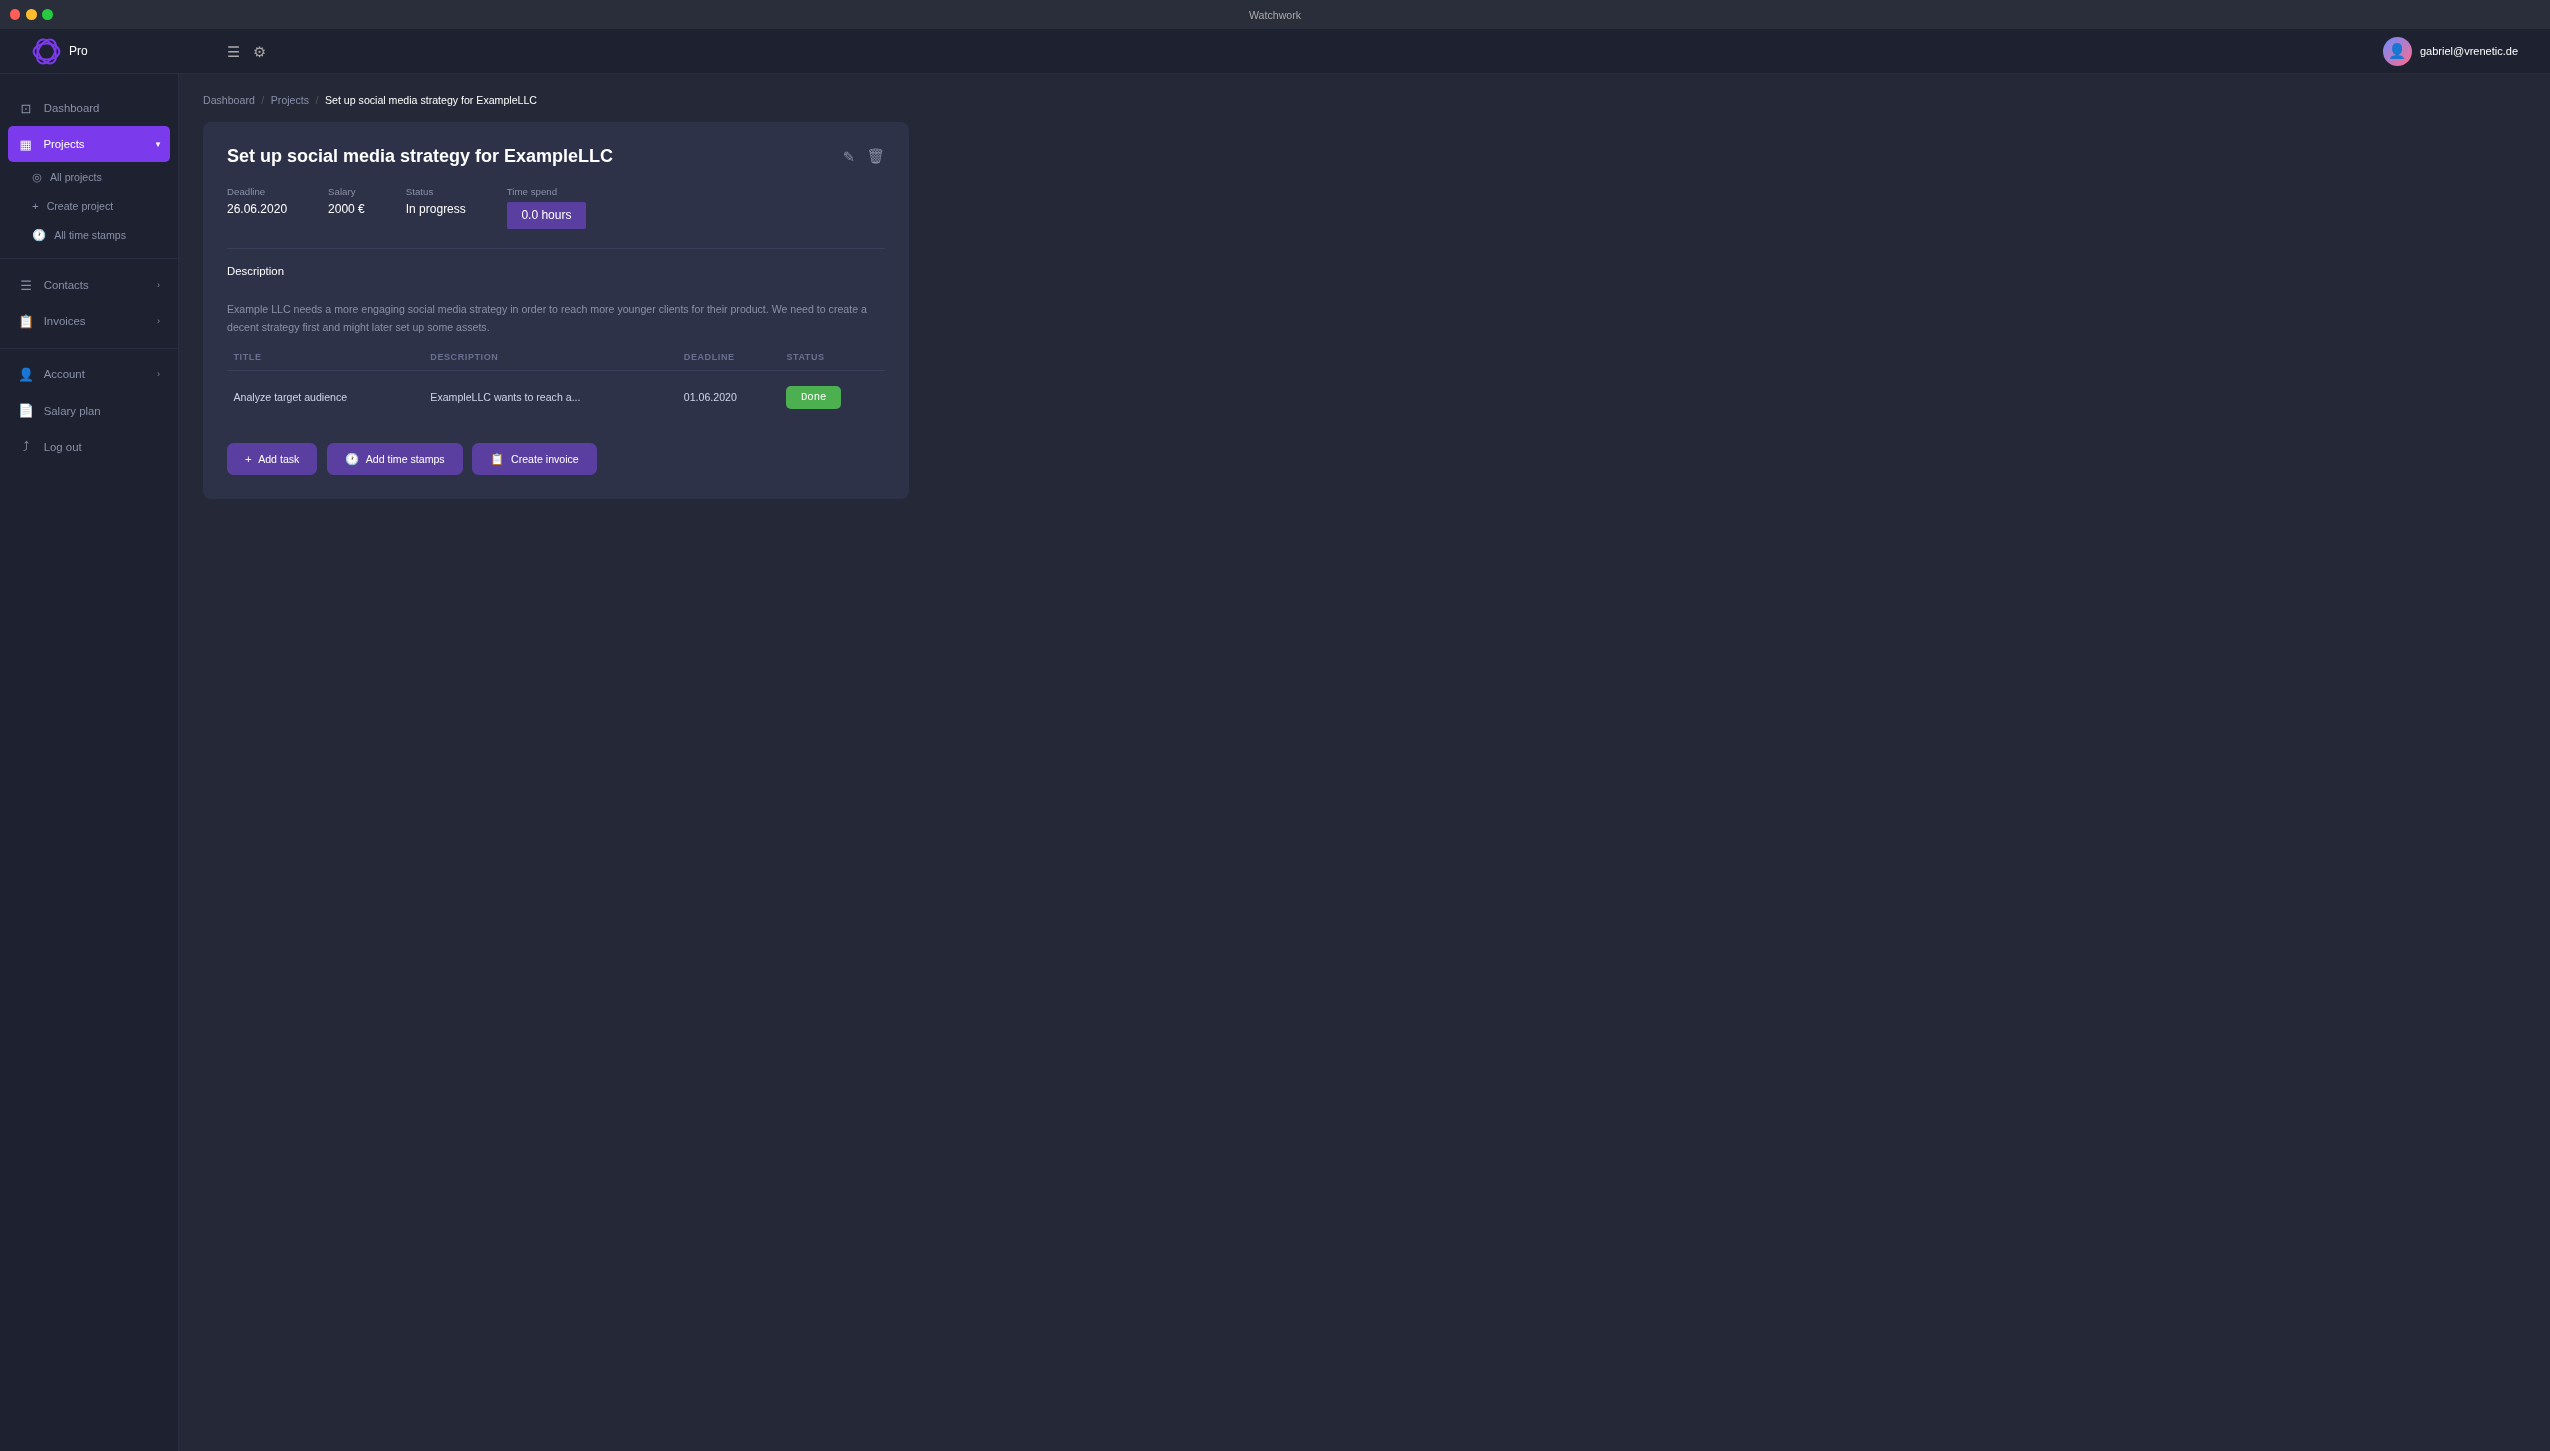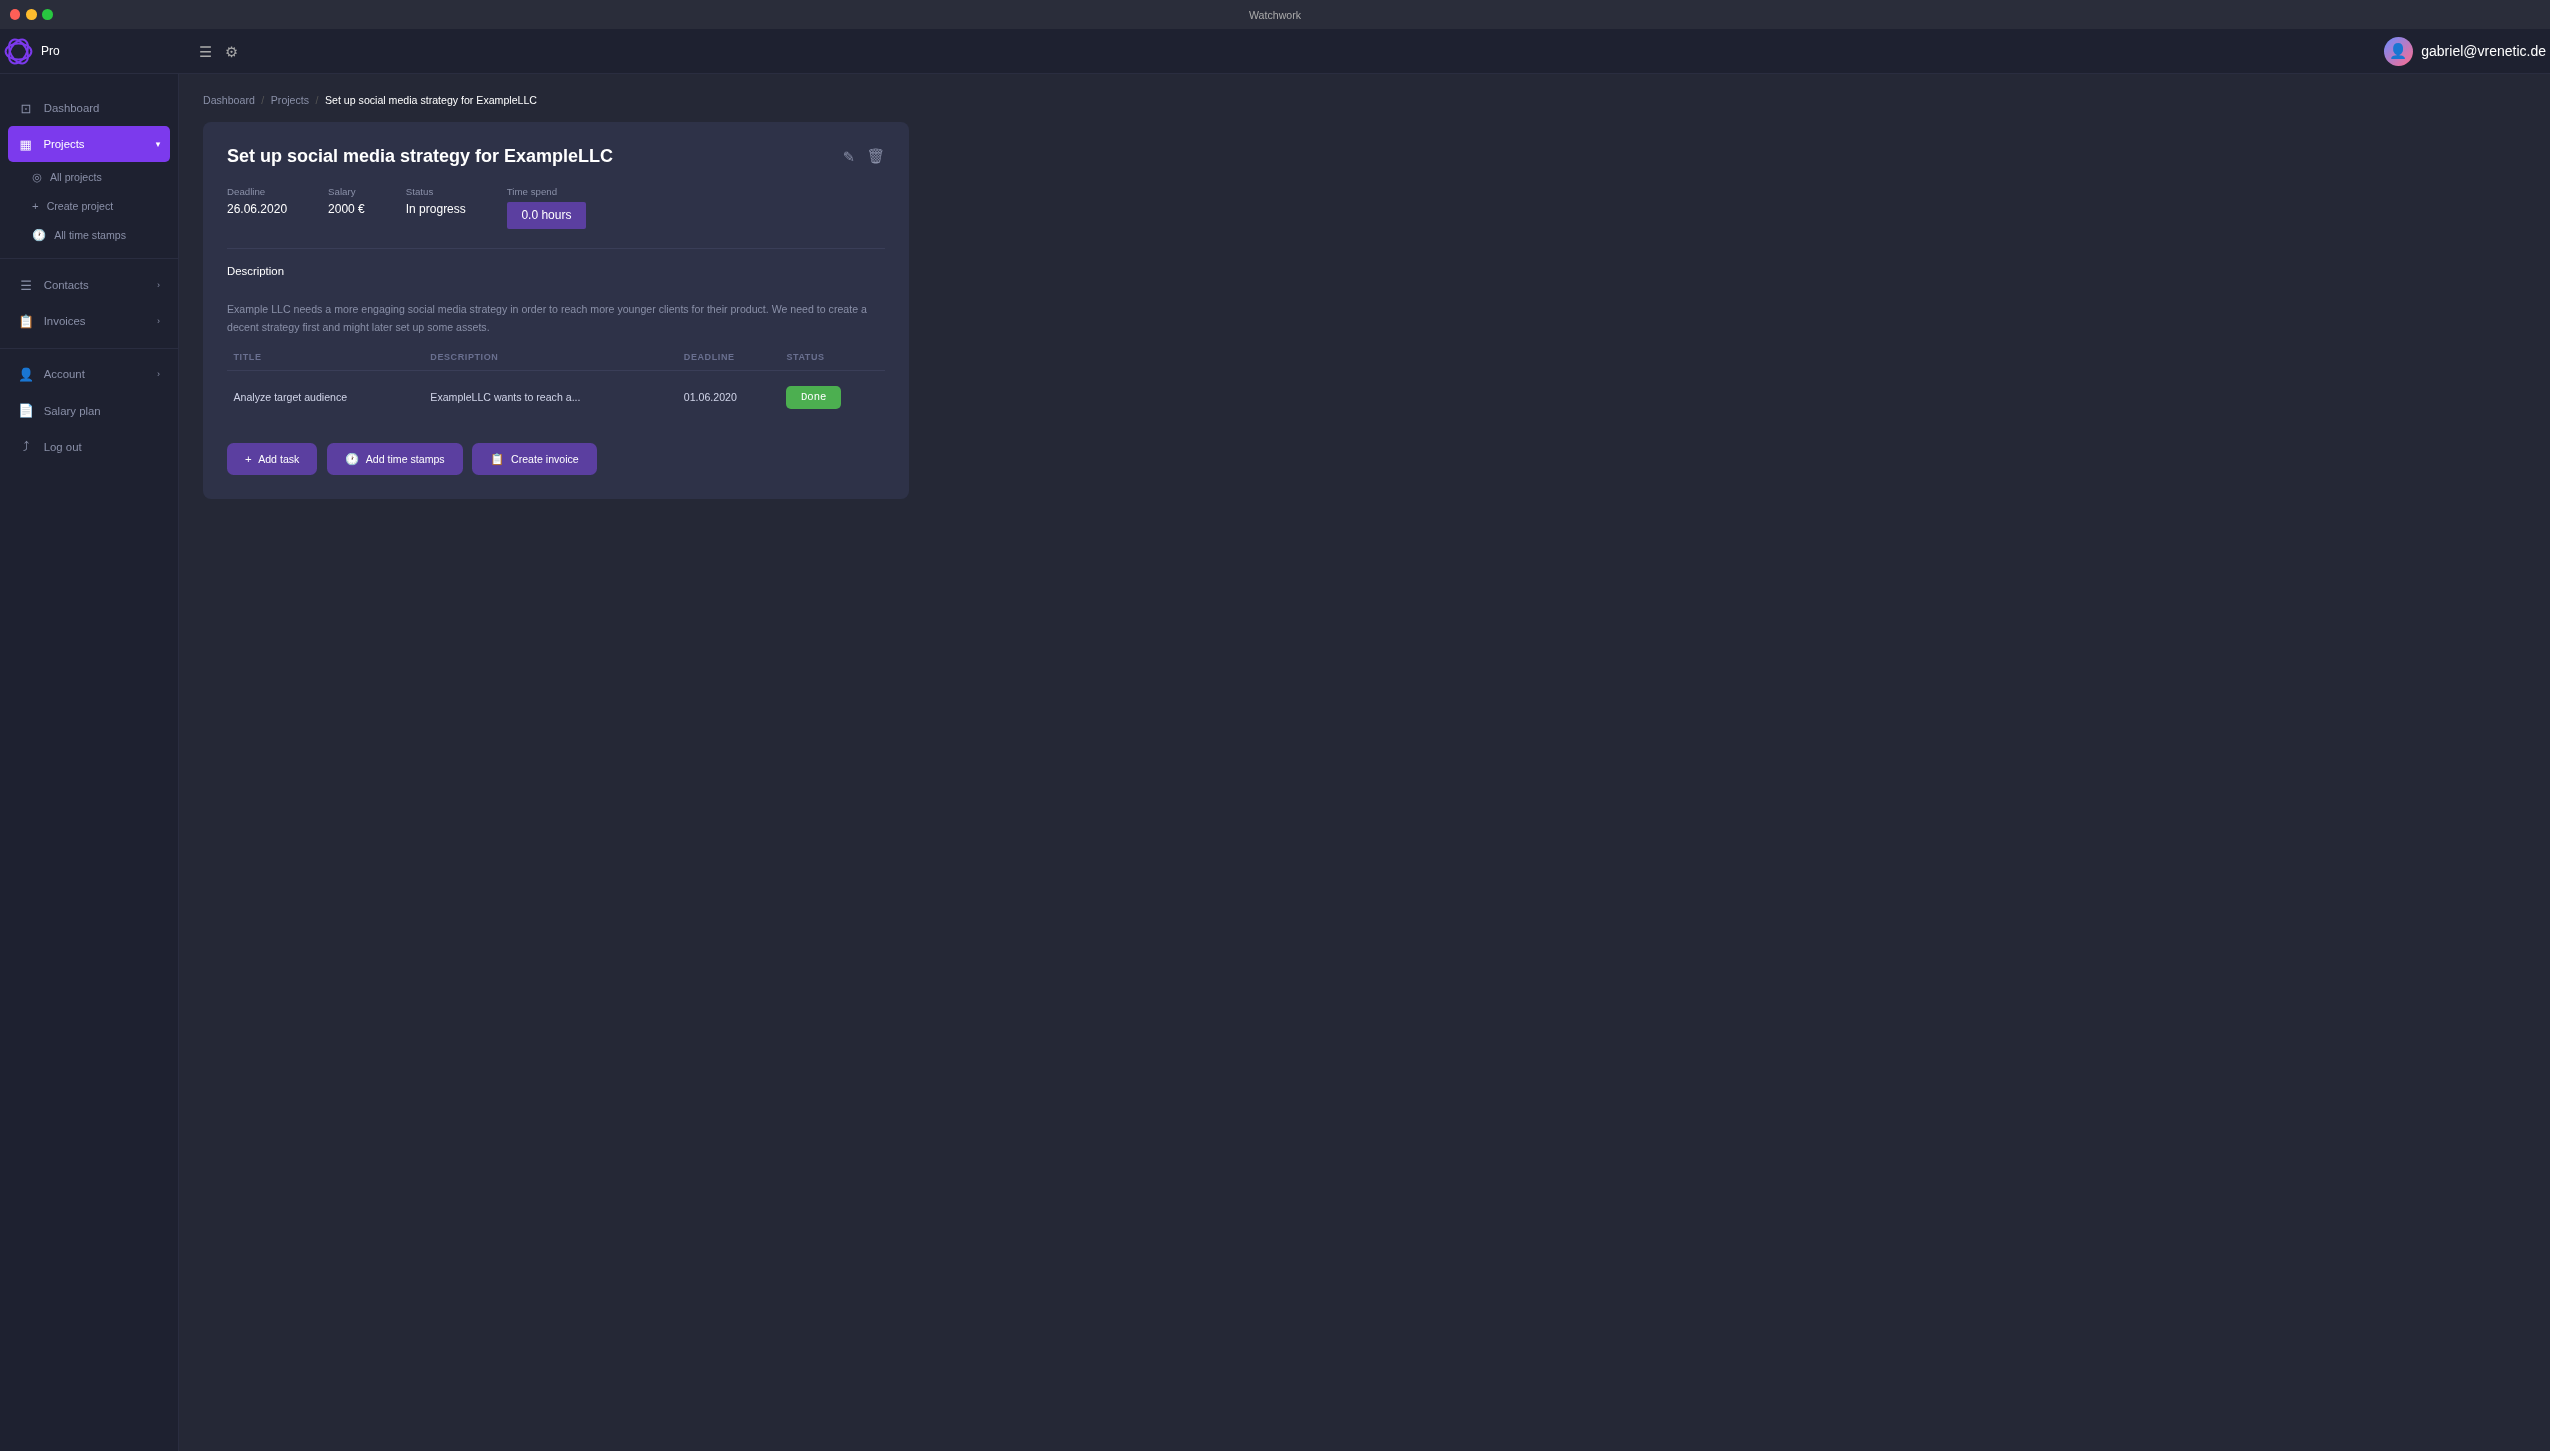--- a/index.html
+++ b/index.html
@@ -51,21 +51,21 @@
       flex: 1;
       overflow: hidden;
     }
 
     
     .header {
       background: #1e2130;
       height: 45px;
       display: flex;
       align-items: center;
-      padding: 0 4px;
+      padding: 0 32px;
       border-bottom: 0.8px solid #2a2d40;
       flex-shrink: 0;
     }
     .logo-area {
       display: flex;
       align-items: center;
       gap: 8px;
       width: 179px;
     }
     .logo-icon {
@@ -106,21 +106,21 @@
       border-radius: 50%;
       background: linear-gradient(135deg, #6b8cff, #ff6b8c);
       display: flex;
       align-items: center;
       justify-content: center;
       overflow: hidden;
       font-size: 14.6px;
     }
     .user-email {
       color: #fff;
-      font-size: 14px;
+      font-size: 11px;
     }
 
     
     .main-layout {
       display: flex;
       flex: 1;
       overflow: hidden;
     }
 
     

